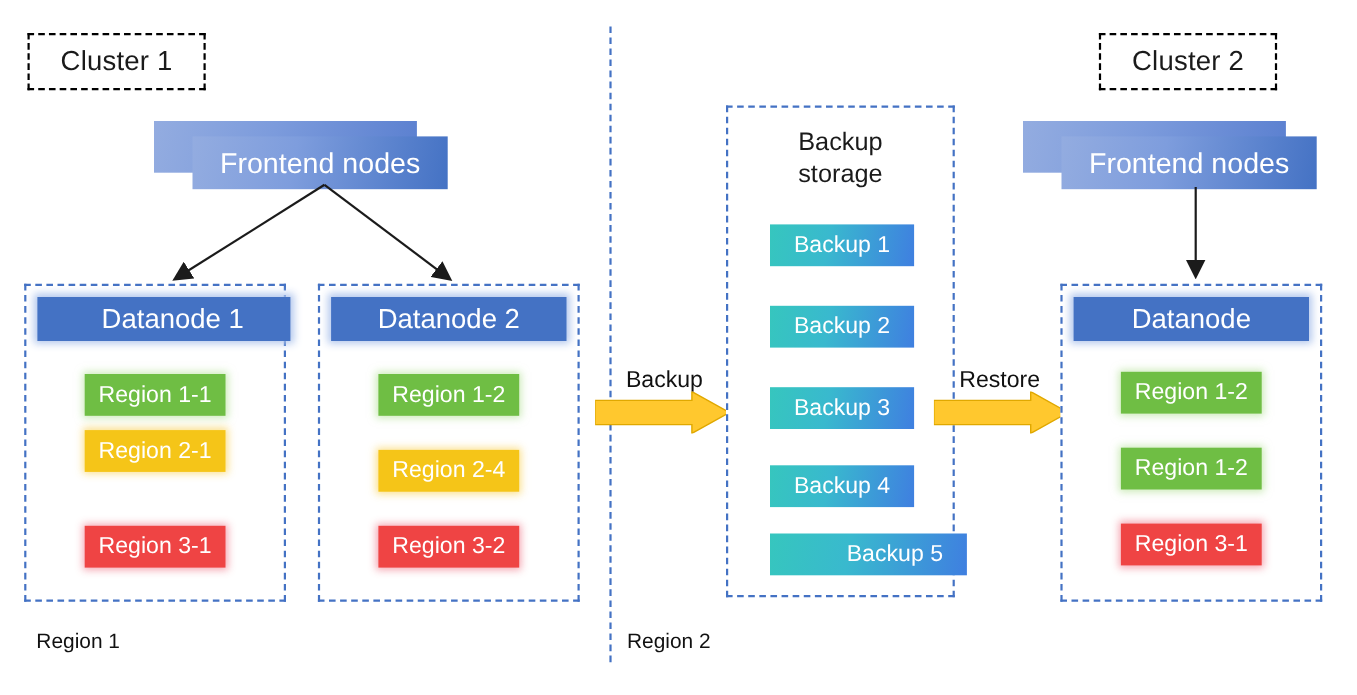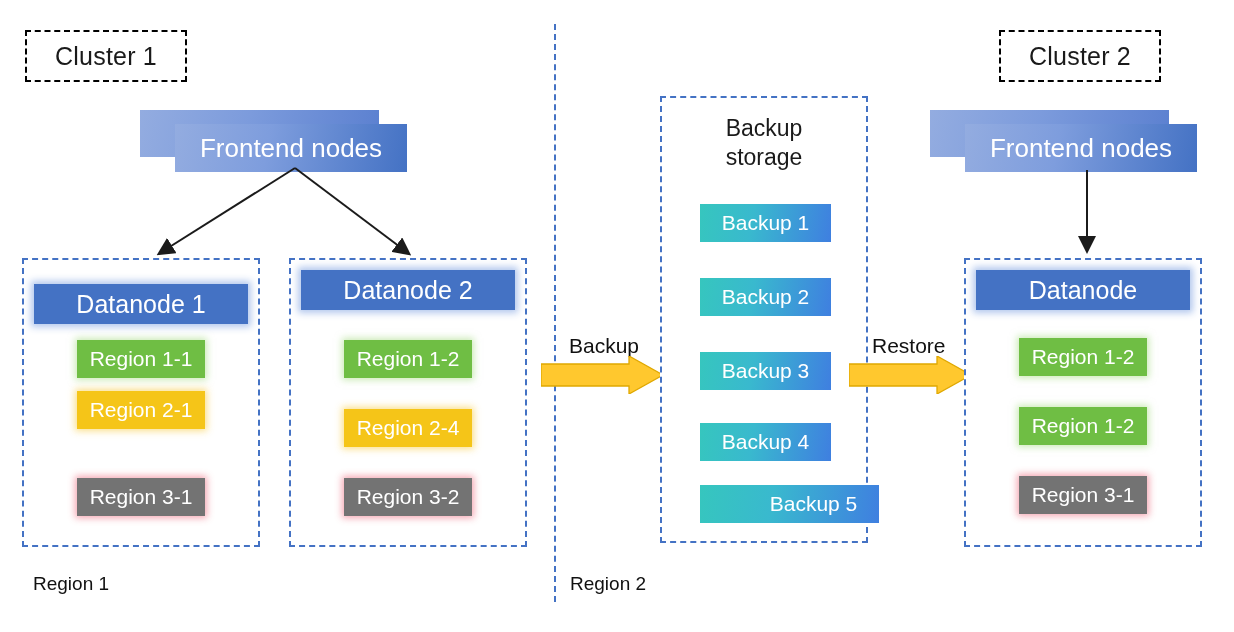--- a/index.html
+++ b/index.html
@@ -27,21 +27,21 @@
   
   .dn-bar{position:absolute;background:#4472C4;color:#fff;font-size:25px;
           display:flex;align-items:center;justify-content:center;
           box-shadow:0 0 7px 3px rgba(174,196,236,.95);}
 
   
   .region{position:absolute;color:#fff;font-size:21px;
           display:flex;align-items:center;justify-content:center;white-space:nowrap;}
   .region.green {background:#6FBE44;box-shadow:0 0 7px 2px rgba(160,216,123,.55);}
   .region.yellow{background:#F5C518;box-shadow:0 0 7px 2px rgba(250,219,120,.85);}
-  .region.red   {background:#737373;box-shadow:0 0 7px 2px rgba(243,150,165,.85);}
+  .region.red   {background:#ef4444;box-shadow:0 0 7px 2px rgba(243,150,165,.85);}
 
   
   .backup{position:absolute;color:#fff;font-size:21px;white-space:nowrap;
           display:flex;align-items:center;justify-content:center;
           background:linear-gradient(100deg,#36C6BE 0%,#39B9CE 40%,#3F7FE0 100%);}
   .backup-title{position:absolute;font-size:23px;color:#1a1a1a;text-align:center;
                 line-height:1.28;}
 
   
   .block-arrow{position:absolute;}
@@ -70,21 +70,21 @@
     <defs>
       <marker id="ah" markerWidth="9" markerHeight="9" refX="7" refY="4.5" orient="auto">
         <path d="M0,0 L9,4.5 L0,9 z" fill="#1b1b1b"></path>
       </marker>
     </defs>
     <line x1="165" y1="0" x2="30" y2="85" stroke="#1b1b1b" stroke-width="2" marker-end="url(#ah)"></line>
     <line x1="165" y1="0" x2="278" y2="85" stroke="#1b1b1b" stroke-width="2" marker-end="url(#ah)"></line>
   </svg>
 
   <div class="dashed-blue" style="left:22px;top:258px;width:234px;height:285px;">
-    <div class="dn-bar" style="left:10px;top:24px;width:214px;height:40px;">
+    <div class="dn-bar" style="left:10px;top:10px;width:214px;height:40px;padding-left:16px;">
       <span>Datanode 1</span>
     </div>
     <div class="region green" style="left:53px;top:80px;width:128px;height:38px;">
       <span>Region 1-1</span>
     </div>
     <div class="region yellow" style="left:53px;top:131px;width:128px;height:38px;">
       <span>Region 2-1</span>
     </div>
     <div class="region red" style="left:53px;top:218px;width:128px;height:38px;">
       <span>Region 3-1</span>

